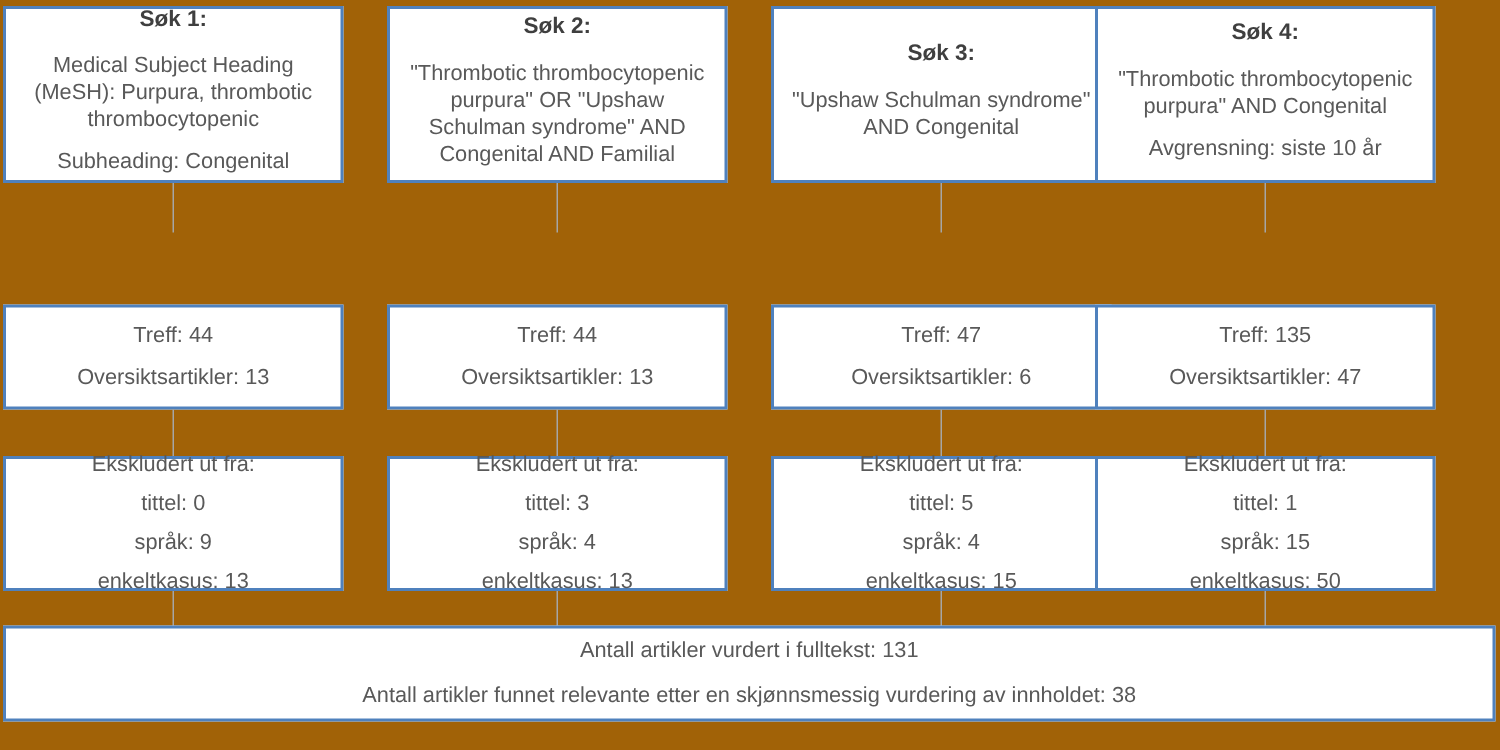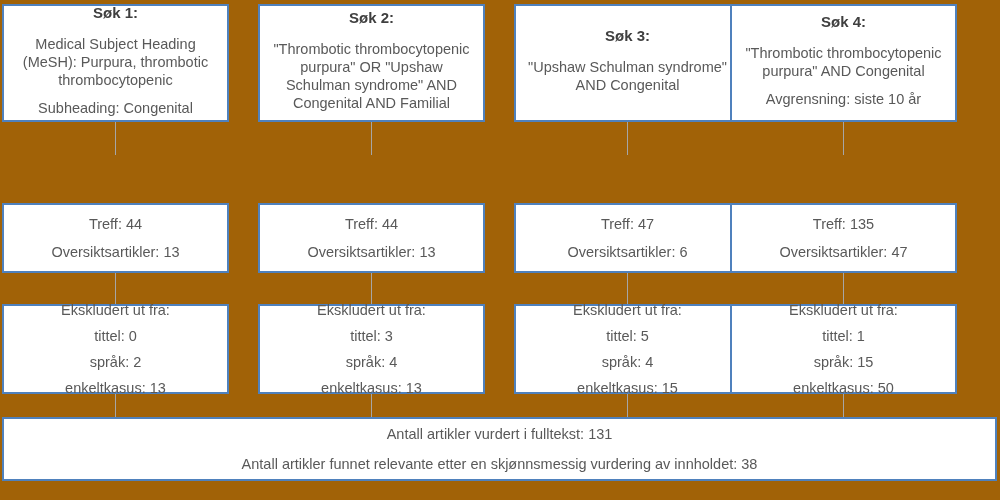--- a/index.html
+++ b/index.html
@@ -90,21 +90,21 @@
     </div>
     <div class="vline vline-1"></div>
     <div class="box box-results">
       <p>Treff: 44</p>
       <p>Oversiktsartikler: 13</p>
     </div>
     <div class="vline vline-2"></div>
     <div class="box box-excluded">
       <p>Ekskludert ut fra:</p>
       <p>tittel: 0</p>
-      <p>språk: 2</p>
+      <p>språk: 9</p>
       <p>enkeltkasus: 13</p>
     </div>
     <div class="vline vline-3"></div>
   </div>
 
   <div class="col col-2">
     <div class="box box-search">
       <div class="title">Søk 2:</div>
       <p>"Thrombotic thrombocytopenic purpura" OR "Upshaw Schulman syndrome" AND Congenital AND Familial</p>
 

